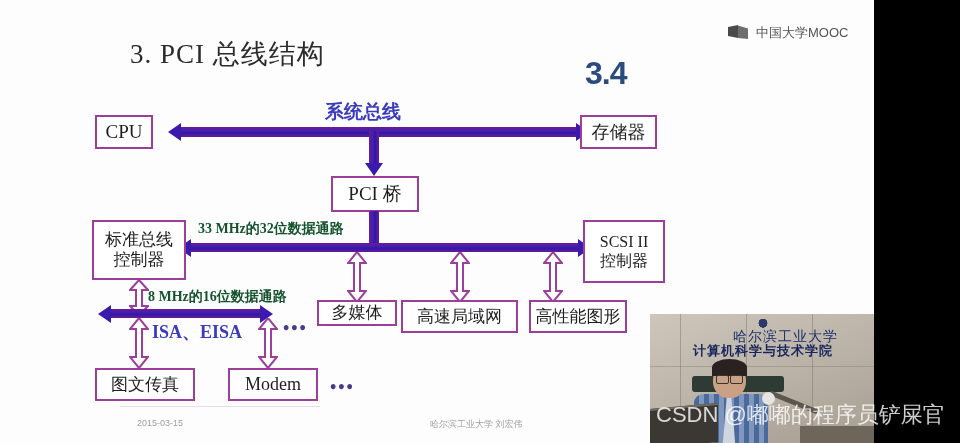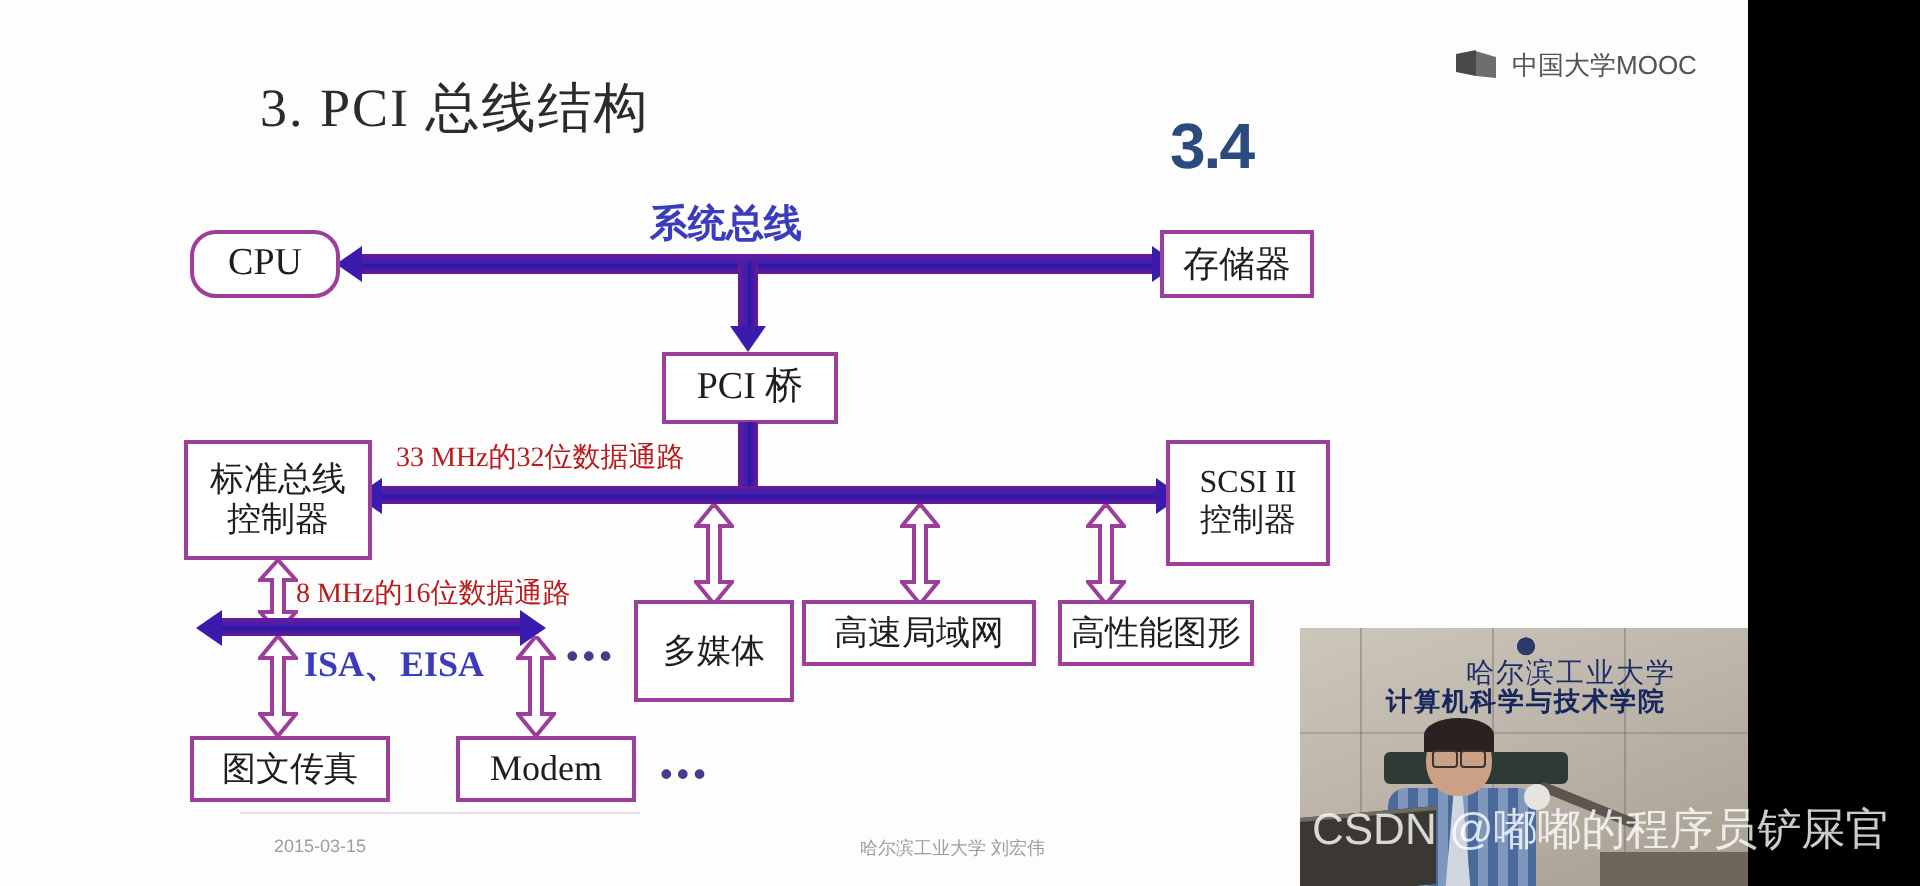--- a/index.html
+++ b/index.html
@@ -21,21 +21,21 @@
   
   .box{position:absolute;box-sizing:border-box;border:2px solid #9b3f9b;
        background:#ffffff;display:flex;align-items:center;justify-content:center;
        text-align:center;color:#1e1e1e;font-family:"Liberation Serif",serif;
        line-height:1.15;}
   .box span{display:block;}
 
   
   .lbl{position:absolute;white-space:nowrap;font-family:"Liberation Serif",serif;}
   .lbl-blue{color:#3b3bbd;font-weight:bold;}
-  .lbl-black{color:#b91c1c;font-weight:normal;}
+  .lbl-black{color:#14532d;font-weight:bold;}
 
   
   .busline{position:absolute;background:linear-gradient(to bottom,#6a1b9a 0%,#3f1fae 45%,#2b17a8 55%,#6a1b9a 100%);}
   .busline-v{position:absolute;background:linear-gradient(to right,#6a1b9a 0%,#3f1fae 45%,#2b17a8 55%,#6a1b9a 100%);}
 
   
   .ah{position:absolute;width:0;height:0;}
   .ah-left{border-top:9px solid transparent;border-bottom:9px solid transparent;border-right:13px solid #3b1bae;}
   .ah-right{border-top:9px solid transparent;border-bottom:9px solid transparent;border-left:13px solid #3b1bae;}
   .ah-down{border-left:9px solid transparent;border-right:9px solid transparent;border-top:13px solid #3b1bae;}
@@ -106,21 +106,21 @@
 
     <div class="busline" style="left:180px;top:127px;width:398px;height:10px;"></div>
     <div class="ah ah-left" style="left:168px;top:123px;"></div>
     <div class="ah ah-right" style="left:576px;top:123px;"></div>
 
     <div class="busline-v" style="left:369px;top:131px;width:10px;height:33px;"></div>
     <div class="ah ah-down" style="left:365px;top:163px;"></div>
 
     <div class="lbl lbl-blue" style="left:325px;top:99px;font-size:19px;">系统总线</div>
 
-    <div class="box" style="left:95px;top:115px;width:75px;height:34px;font-size:19px;border-radius:13px;">
+    <div class="box" style="left:95px;top:115px;width:58px;height:34px;font-size:19px;">
       <span>CPU</span>
     </div>
 
     <div class="box" style="left:580px;top:115px;width:77px;height:34px;font-size:18px;">
       <span>存储器</span>
     </div>
 
     <div class="box" style="left:331px;top:176px;width:88px;height:36px;font-size:19px;">
       <span>PCI 桥</span>
     </div>
@@ -152,21 +152,21 @@
       <svg width="20" height="50" viewBox="0 0 20 50">
         <polygon points="10,0 19,11 13,11 13,39 19,39 10,50 1,39 7,39 7,11 1,11" fill="#ffffff" stroke="#9b3f9b" stroke-width="2"></polygon>
       </svg>
     </div>
     <div class="hollow-v" style="left:543px;top:252px;">
       <svg width="20" height="50" viewBox="0 0 20 50">
         <polygon points="10,0 19,11 13,11 13,39 19,39 10,50 1,39 7,39 7,11 1,11" fill="#ffffff" stroke="#9b3f9b" stroke-width="2"></polygon>
       </svg>
     </div>
 
-    <div class="box" style="left:317px;top:300px;width:80px;height:51px;font-size:17px;">
+    <div class="box" style="left:317px;top:300px;width:80px;height:26px;font-size:17px;">
       <span>多媒体</span>
     </div>
     <div class="box" style="left:401px;top:300px;width:117px;height:33px;font-size:17px;">
       <span>高速局域网</span>
     </div>
     <div class="box" style="left:529px;top:300px;width:98px;height:33px;font-size:17px;">
       <span>高性能图形</span>
     </div>
 
     <div class="hollow-v" style="left:129px;top:280px;">

